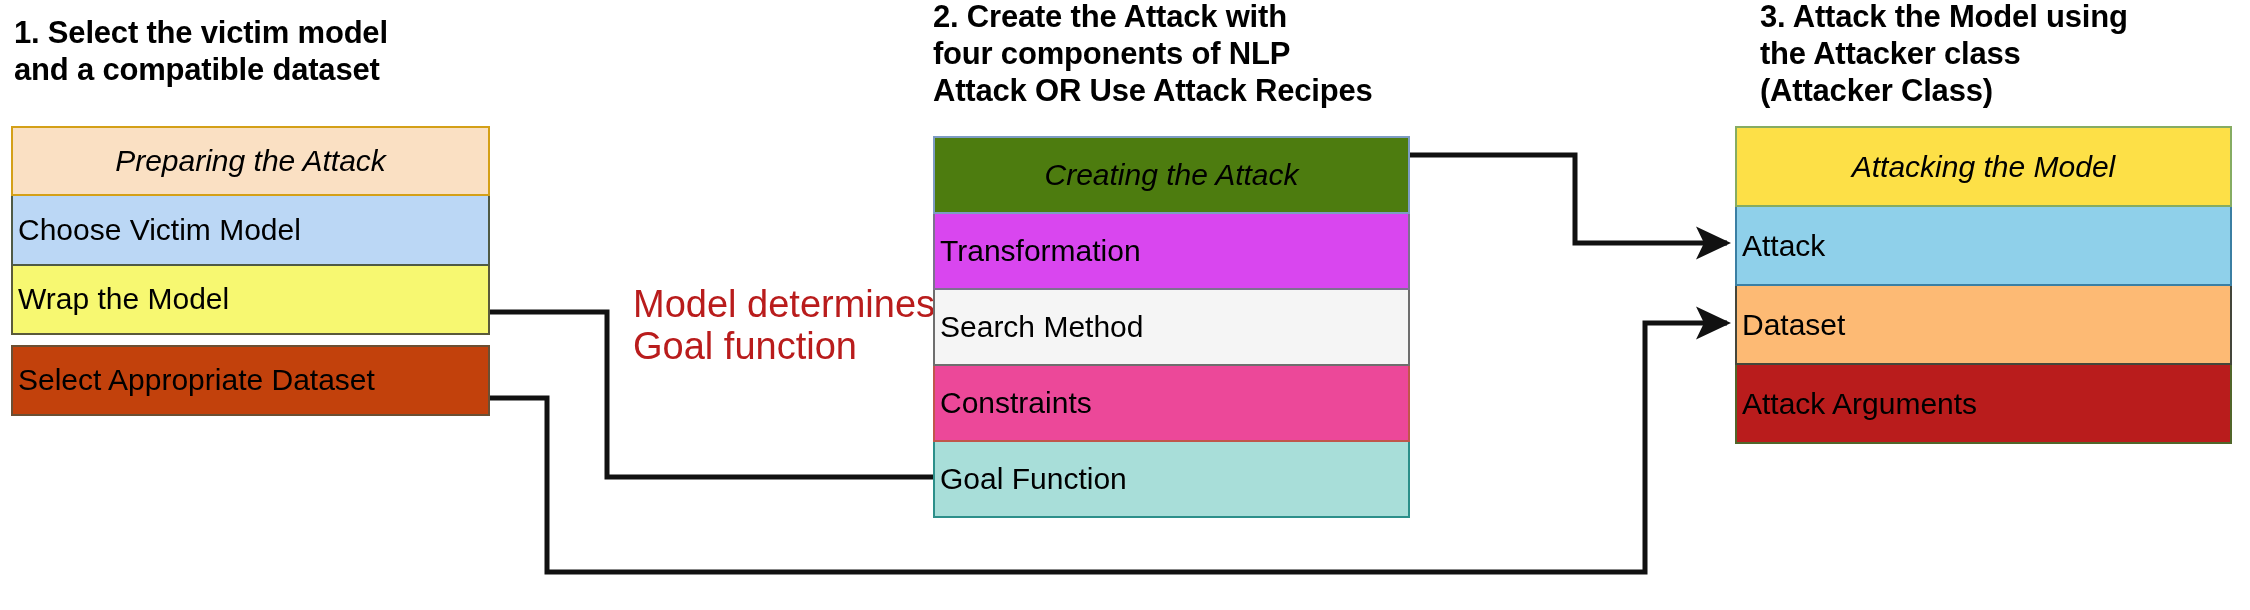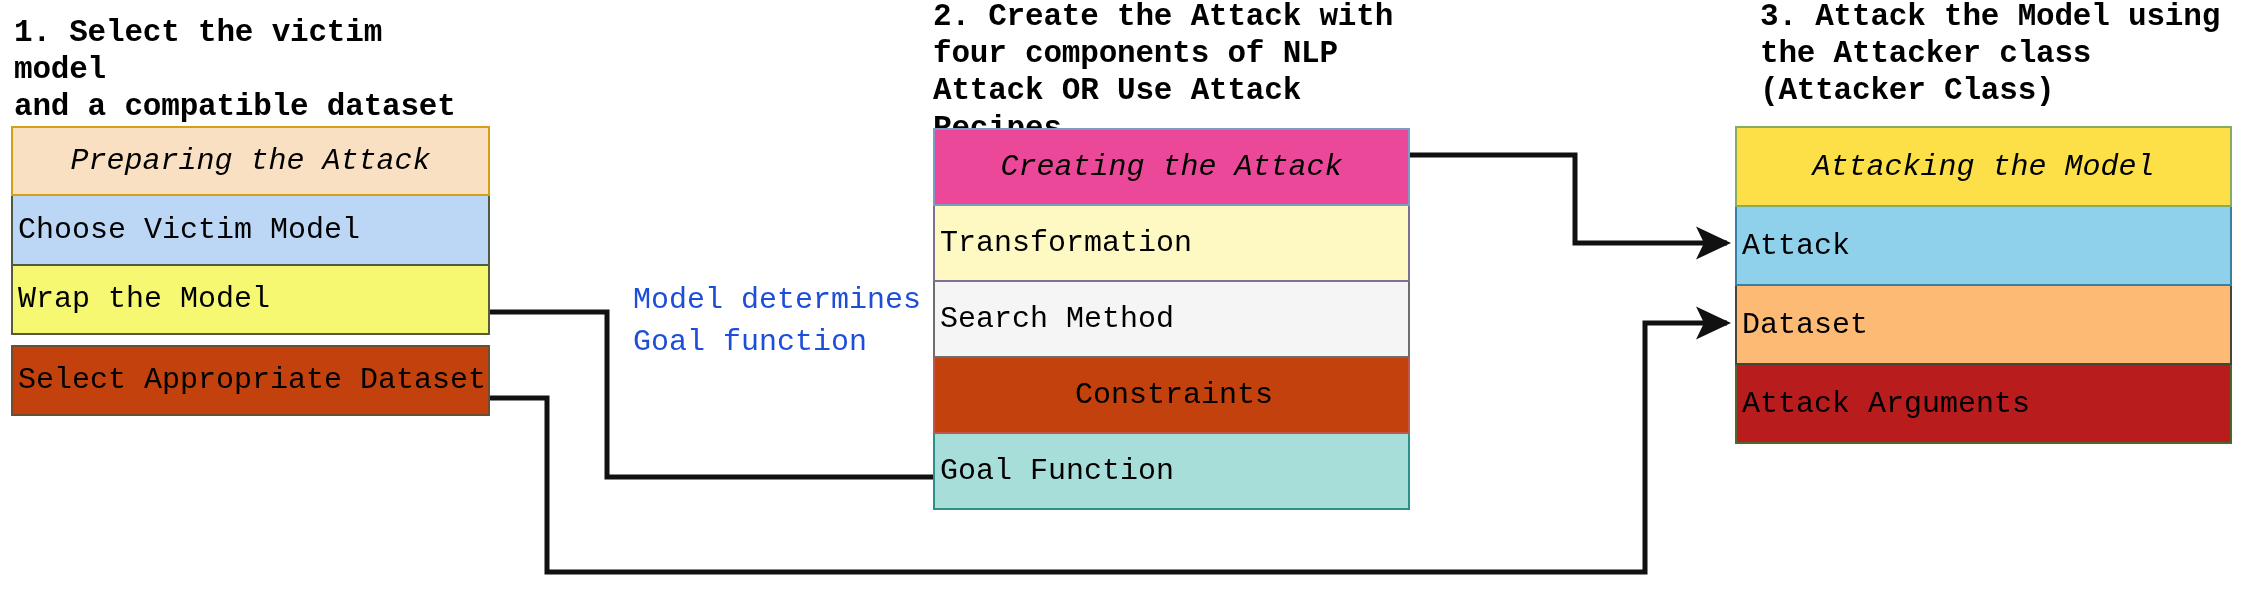--- a/index.html
+++ b/index.html
@@ -6,21 +6,21 @@
   html, body {
     margin: 0;
     padding: 0;
     background: #ffffff;
   }
   #canvas {
     position: relative;
     width: 2250px;
     height: 610px;
     background: #ffffff;
-    font-family: Liberation Mono, monospace;
+    font-family: Liberation Sans, sans-serif;
     overflow: hidden;
   }
 
   
   .step-heading {
     position: absolute;
     font-weight: bold;
     font-size: 31px;
     line-height: 1.20;
     color: #000000;
@@ -83,22 +83,22 @@
     left: 0;
     top: 0;
     width: 2250px;
     height: 610px;
     pointer-events: none;
   }
 
   
   .edge-label {
     position: absolute;
-    font-size: 30px;
-    color: #1d4ed8;
+    font-size: 38px;
+    color: #b91c1c;
     white-space: nowrap;
   }
   #edge-label-a { left: 633px; top: 283px; }
   #edge-label-b { left: 633px; top: 325px; }
 </style>
 </head>
 <body>
 
 <div id="canvas">
 
@@ -122,30 +122,30 @@
     </div>
     <div class="row" style="background:#f7f871;border-color:#5a5a3a;z-index:3;">
       <span class="label">Wrap the Model</span>
     </div>
     <div class="row" style="background:#c2410c;border-color:#6b4f33;z-index:2;margin-top:12px;">
       <span class="label">Select Appropriate Dataset</span>
     </div>
   </div>
 
   <div class="stack" id="stack-2">
-    <div class="row titlerow" style="background:#ec4899;border-color:#7d9cc4;z-index:6;">
+    <div class="row titlerow" style="background:#4d7c0f;border-color:#7d9cc4;z-index:6;margin-top:8px;">
       <span class="label">Creating the Attack</span>
     </div>
-    <div class="row" style="background:#fef9c3;border-color:#7e7090;z-index:5;">
+    <div class="row" style="background:#d946ef;border-color:#7e7090;z-index:5;">
       <span class="label">Transformation</span>
     </div>
     <div class="row" style="background:#f5f5f5;border-color:#6e6e6e;z-index:4;">
       <span class="label">Search Method</span>
     </div>
-    <div class="row" style="background:#c2410c;border-color:#c0564c;z-index:3;justify-content:center;">
+    <div class="row" style="background:#ec4899;border-color:#c0564c;z-index:3;">
       <span class="label">Constraints</span>
     </div>
     <div class="row" style="background:#a8ded9;border-color:#2c8f8a;z-index:2;">
       <span class="label">Goal Function</span>
     </div>
   </div>
 
   <div class="stack" id="stack-3">
     <div class="row titlerow" style="background:#fde047;border-color:#86ac62;z-index:5;">
       <span class="label">Attacking the Model</span>

